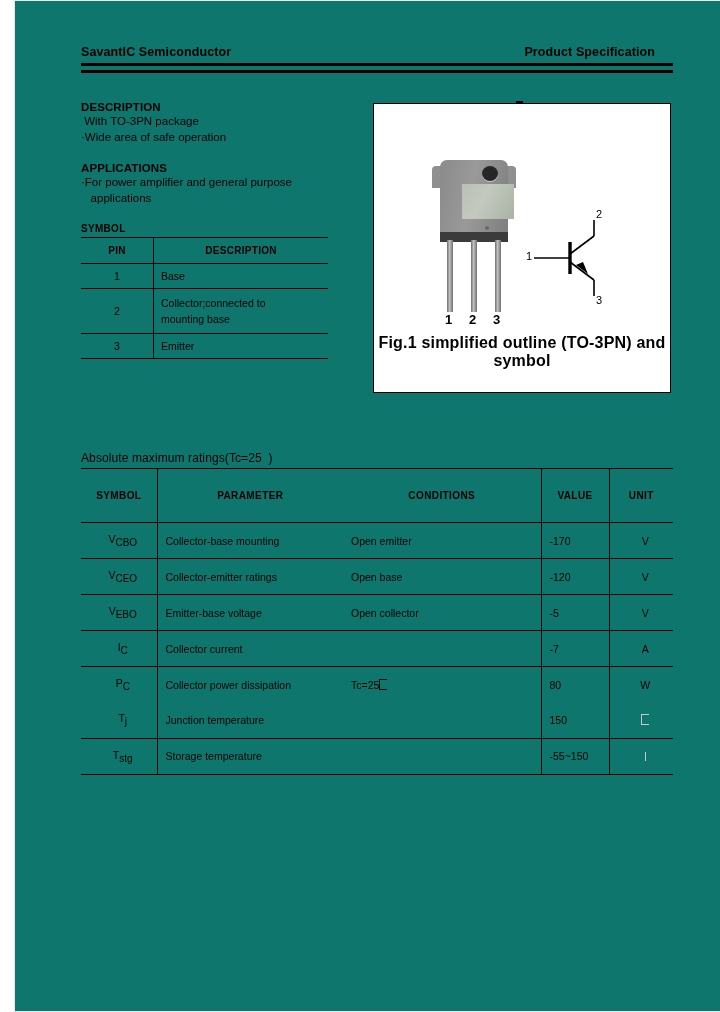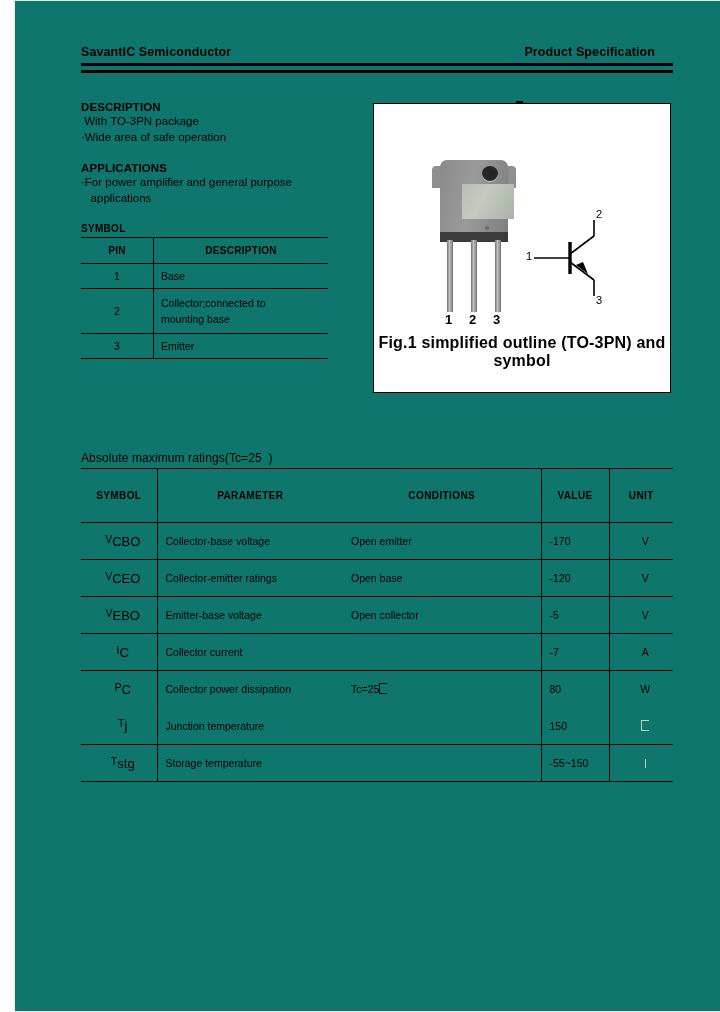--- a/index.html
+++ b/index.html
@@ -255,21 +255,21 @@
   table.amr tr.nosep td { border-bottom: none; }
   .col-sym   { width: 76px; }
   .col-par   { width: 186px; }
   .col-cond  { width: 198px; }
   .col-val   { width: 68px; }
   .col-unit  { width: 64px; }
   td.c-sym  { text-align: center; padding-left: 0; border-right: 1.2px solid #000; }
   th.c-sym  { border-right: 1.2px solid #000; }
   td.c-val, th.c-val  { text-align: left; padding-left: 0; border-left: 1.2px solid #000; }
   td.c-unit, th.c-unit { text-align: center; padding-left: 0; border-left: 1.2px solid #000; }
-  .sub { font-size: 13px; vertical-align: sub; }
+  .sub { font-size: 10px; vertical-align: sub; }
   .faint { color: #c9c9c9; }
   .missing-glyph {
     display: inline-block;
     width: 7px; height: 9px;
     border: 1px solid #000;
     border-right: none;
     border-bottom-color: #000;
     vertical-align: -1px;
   }
 </style>
@@ -390,21 +390,21 @@
           <th class="c-sym">SYMBOL</th>
           <th>PARAMETER</th>
           <th>CONDITIONS</th>
           <th class="c-val">VALUE</th>
           <th class="c-unit">UNIT</th>
         </tr>
       </thead>
       <tbody>
         <tr>
           <td class="c-sym"><span>V</span><span class="sub">CBO</span></td>
-          <td>Collector-base voltage</td>
+          <td>Collector-base mounting</td>
           <td>Open emitter</td>
           <td class="c-val">-170</td>
           <td class="c-unit">V</td>
         </tr>
         <tr>
           <td class="c-sym"><span>V</span><span class="sub">CEO</span></td>
           <td>Collector-emitter ratings</td>
           <td>Open base</td>
           <td class="c-val">-120</td>
           <td class="c-unit">V</td>

